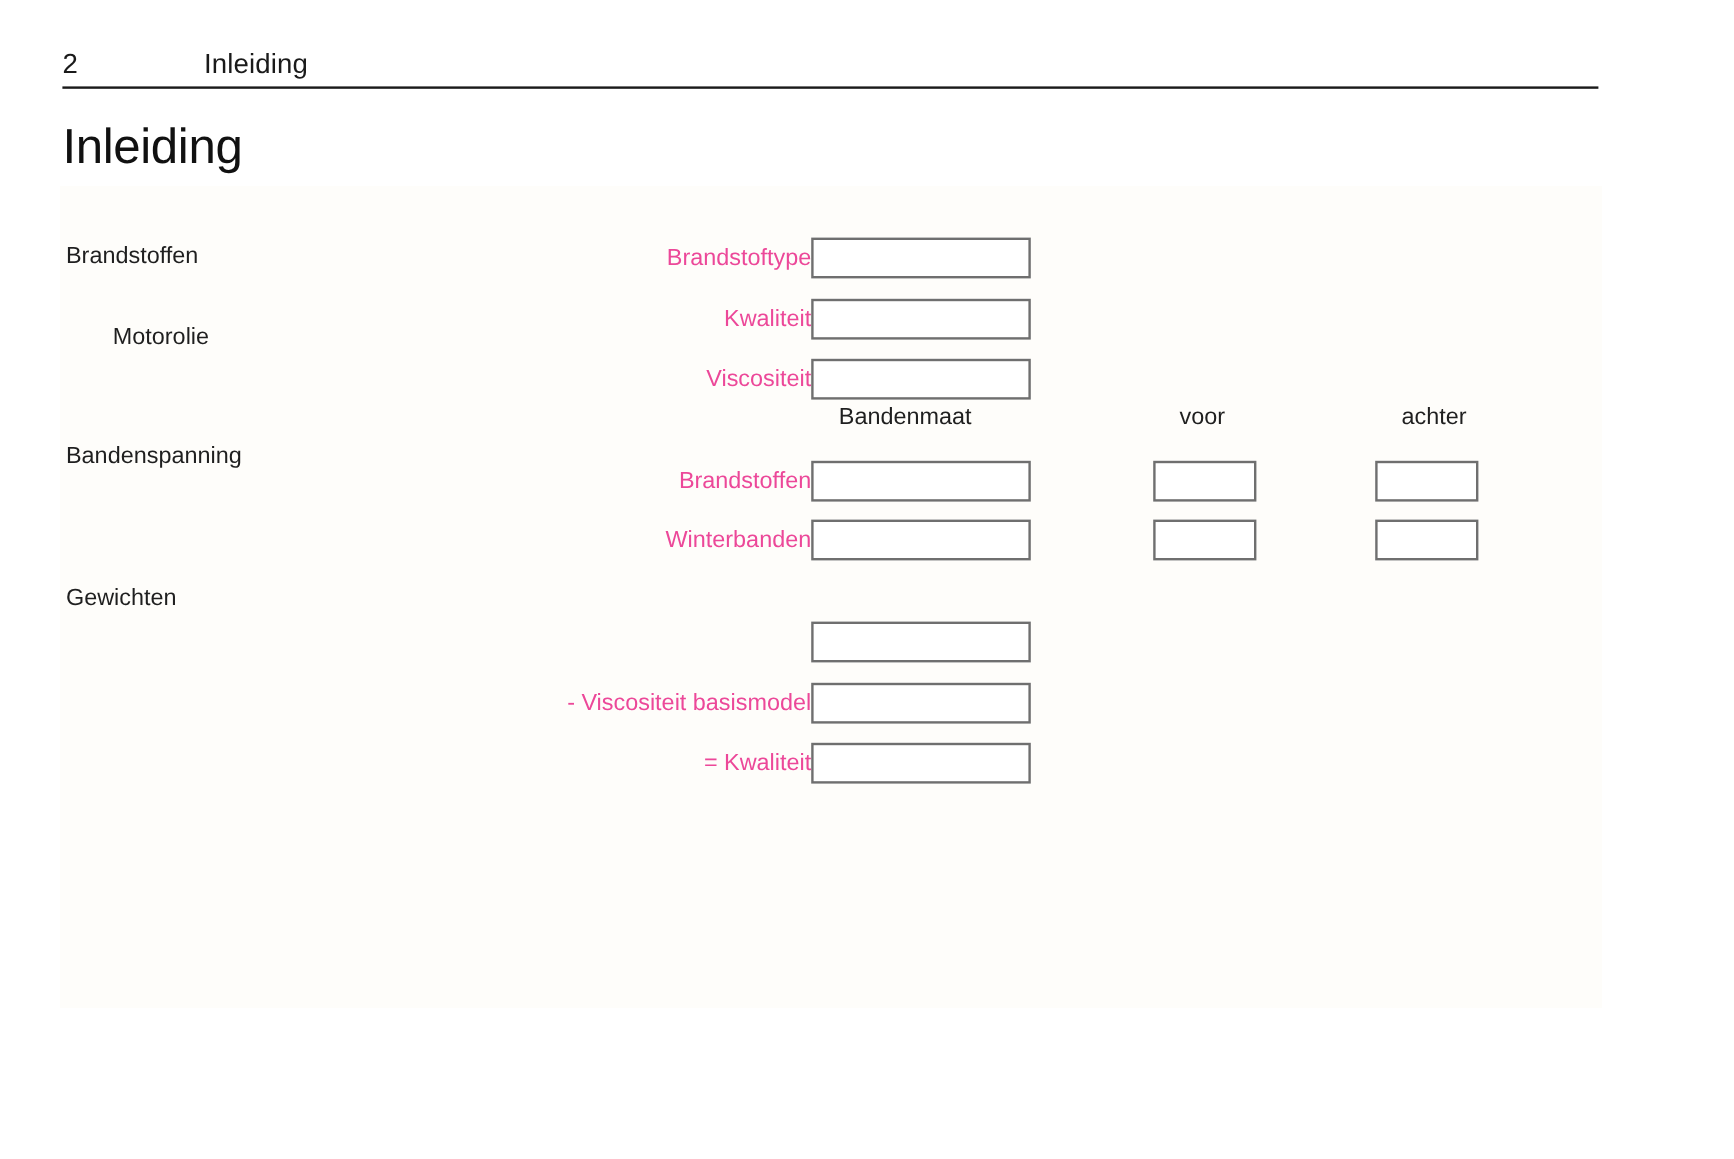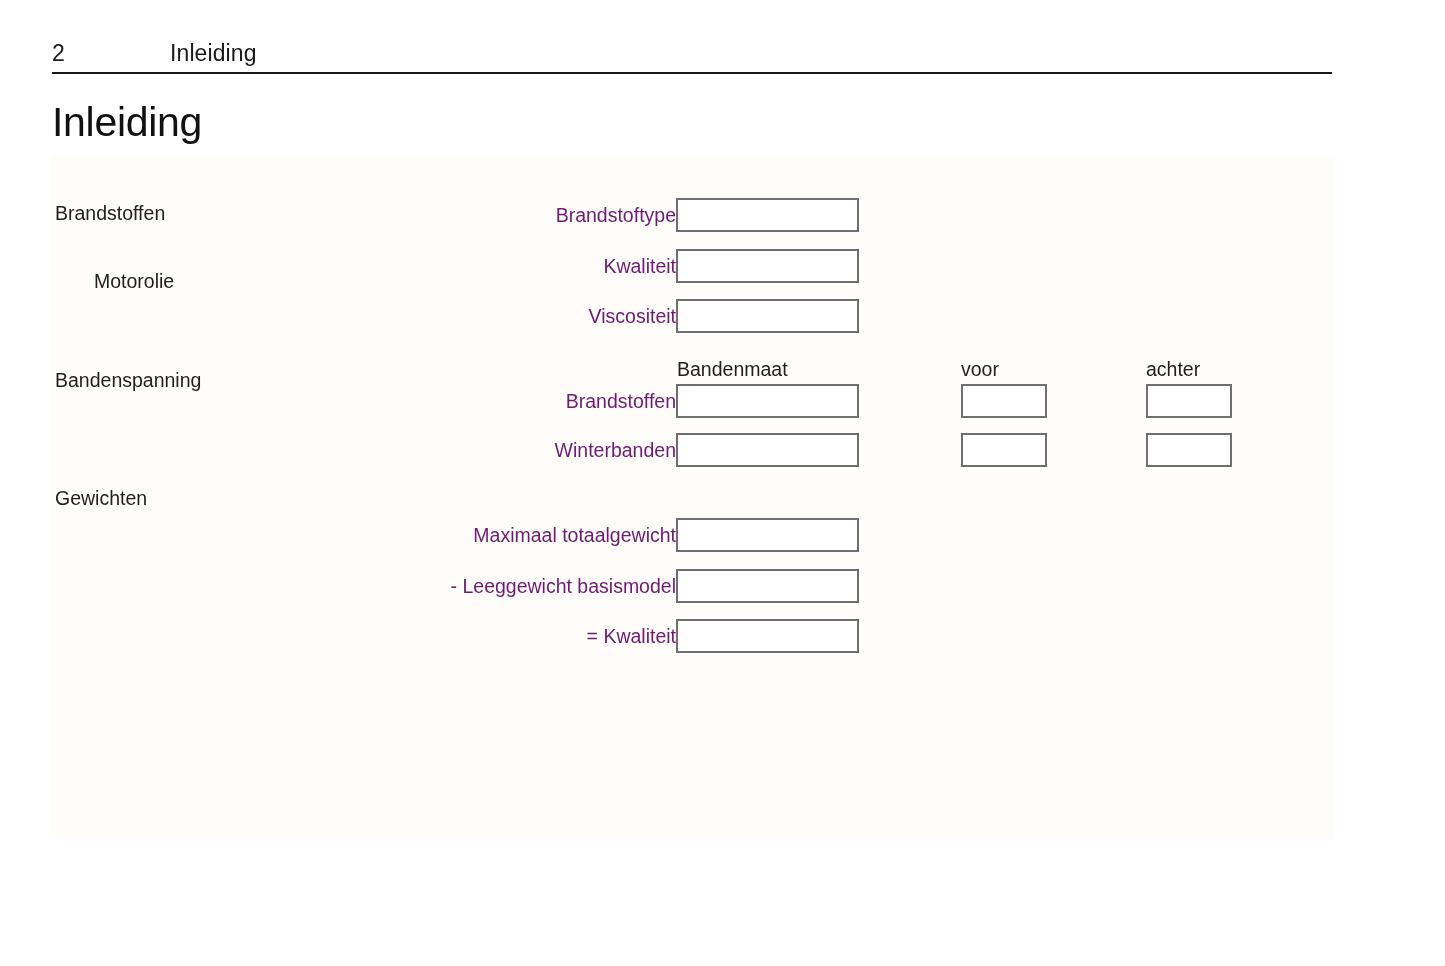--- a/index.html
+++ b/index.html
@@ -96,21 +96,21 @@
   }
   .field-label {
     position: absolute;
     right: 0;
     top: 0;
     height: 34px;
     line-height: 34px;
     padding-right: 8px;
     font-size: 19.5px;
     font-weight: 400;
-    color: #701a75;
+    color: #ec4899;
     white-space: nowrap;
     text-align: right;
   }
   .field-box {
     position: absolute;
     top: 0;
     height: 34px;
     box-sizing: border-box;
     border: 2px solid #6f6f6f;
     background: #ffffff;
@@ -134,26 +134,27 @@
   .row-maxweight   { top: 518px; left: 0; width: 859px; }
   .row-kerbweight  { top: 569px; left: 0; width: 859px; }
   .row-payload     { top: 619px; left: 0; width: 859px; }
 
   
   .lab-wide { left: 180px; width: 496px; }
 
   
   .col-heading {
     position: absolute;
-    top: 357px;
+    top: 335px;
     font-size: 19.5px;
     line-height: 24px;
     font-weight: 400;
     color: #1f1f1f;
     white-space: nowrap;
+    margin-left: 22px;
   }
   .col-heading.h-size  { left: 677px; }
   .col-heading.h-front { left: 961px; }
   .col-heading.h-rear  { left: 1146px; }
 </style>
 </head>
 <body>
 
 <div class="content-panel"></div>
 
@@ -195,23 +196,22 @@
   <input class="field-box col-rear" type="text" value="" style="">
 </div>
 <div class="field-row row-winter">
   <span class="field-label lab-main">Winterbanden</span>
   <input class="field-box col-main" type="text" value="" style="">
   <input class="field-box col-front" type="text" value="" style="">
   <input class="field-box col-rear" type="text" value="" style="">
 </div>
 
 <div class="field-row row-maxweight">
-  <span class="field-label lab-wide">Maximaal totaalgewicht</span>
   <input class="field-box col-main" type="text" value="" style="">
 </div>
 <div class="field-row row-kerbweight">
-  <span class="field-label lab-wide">- Leeggewicht basismodel</span>
+  <span class="field-label lab-wide">- Viscositeit basismodel</span>
   <input class="field-box col-main" type="text" value="" style="">
 </div>
 <div class="field-row row-payload">
   <span class="field-label lab-wide">= Kwaliteit</span>
   <input class="field-box col-main" type="text" value="" style="">
 </div>
 
 </body></html>

